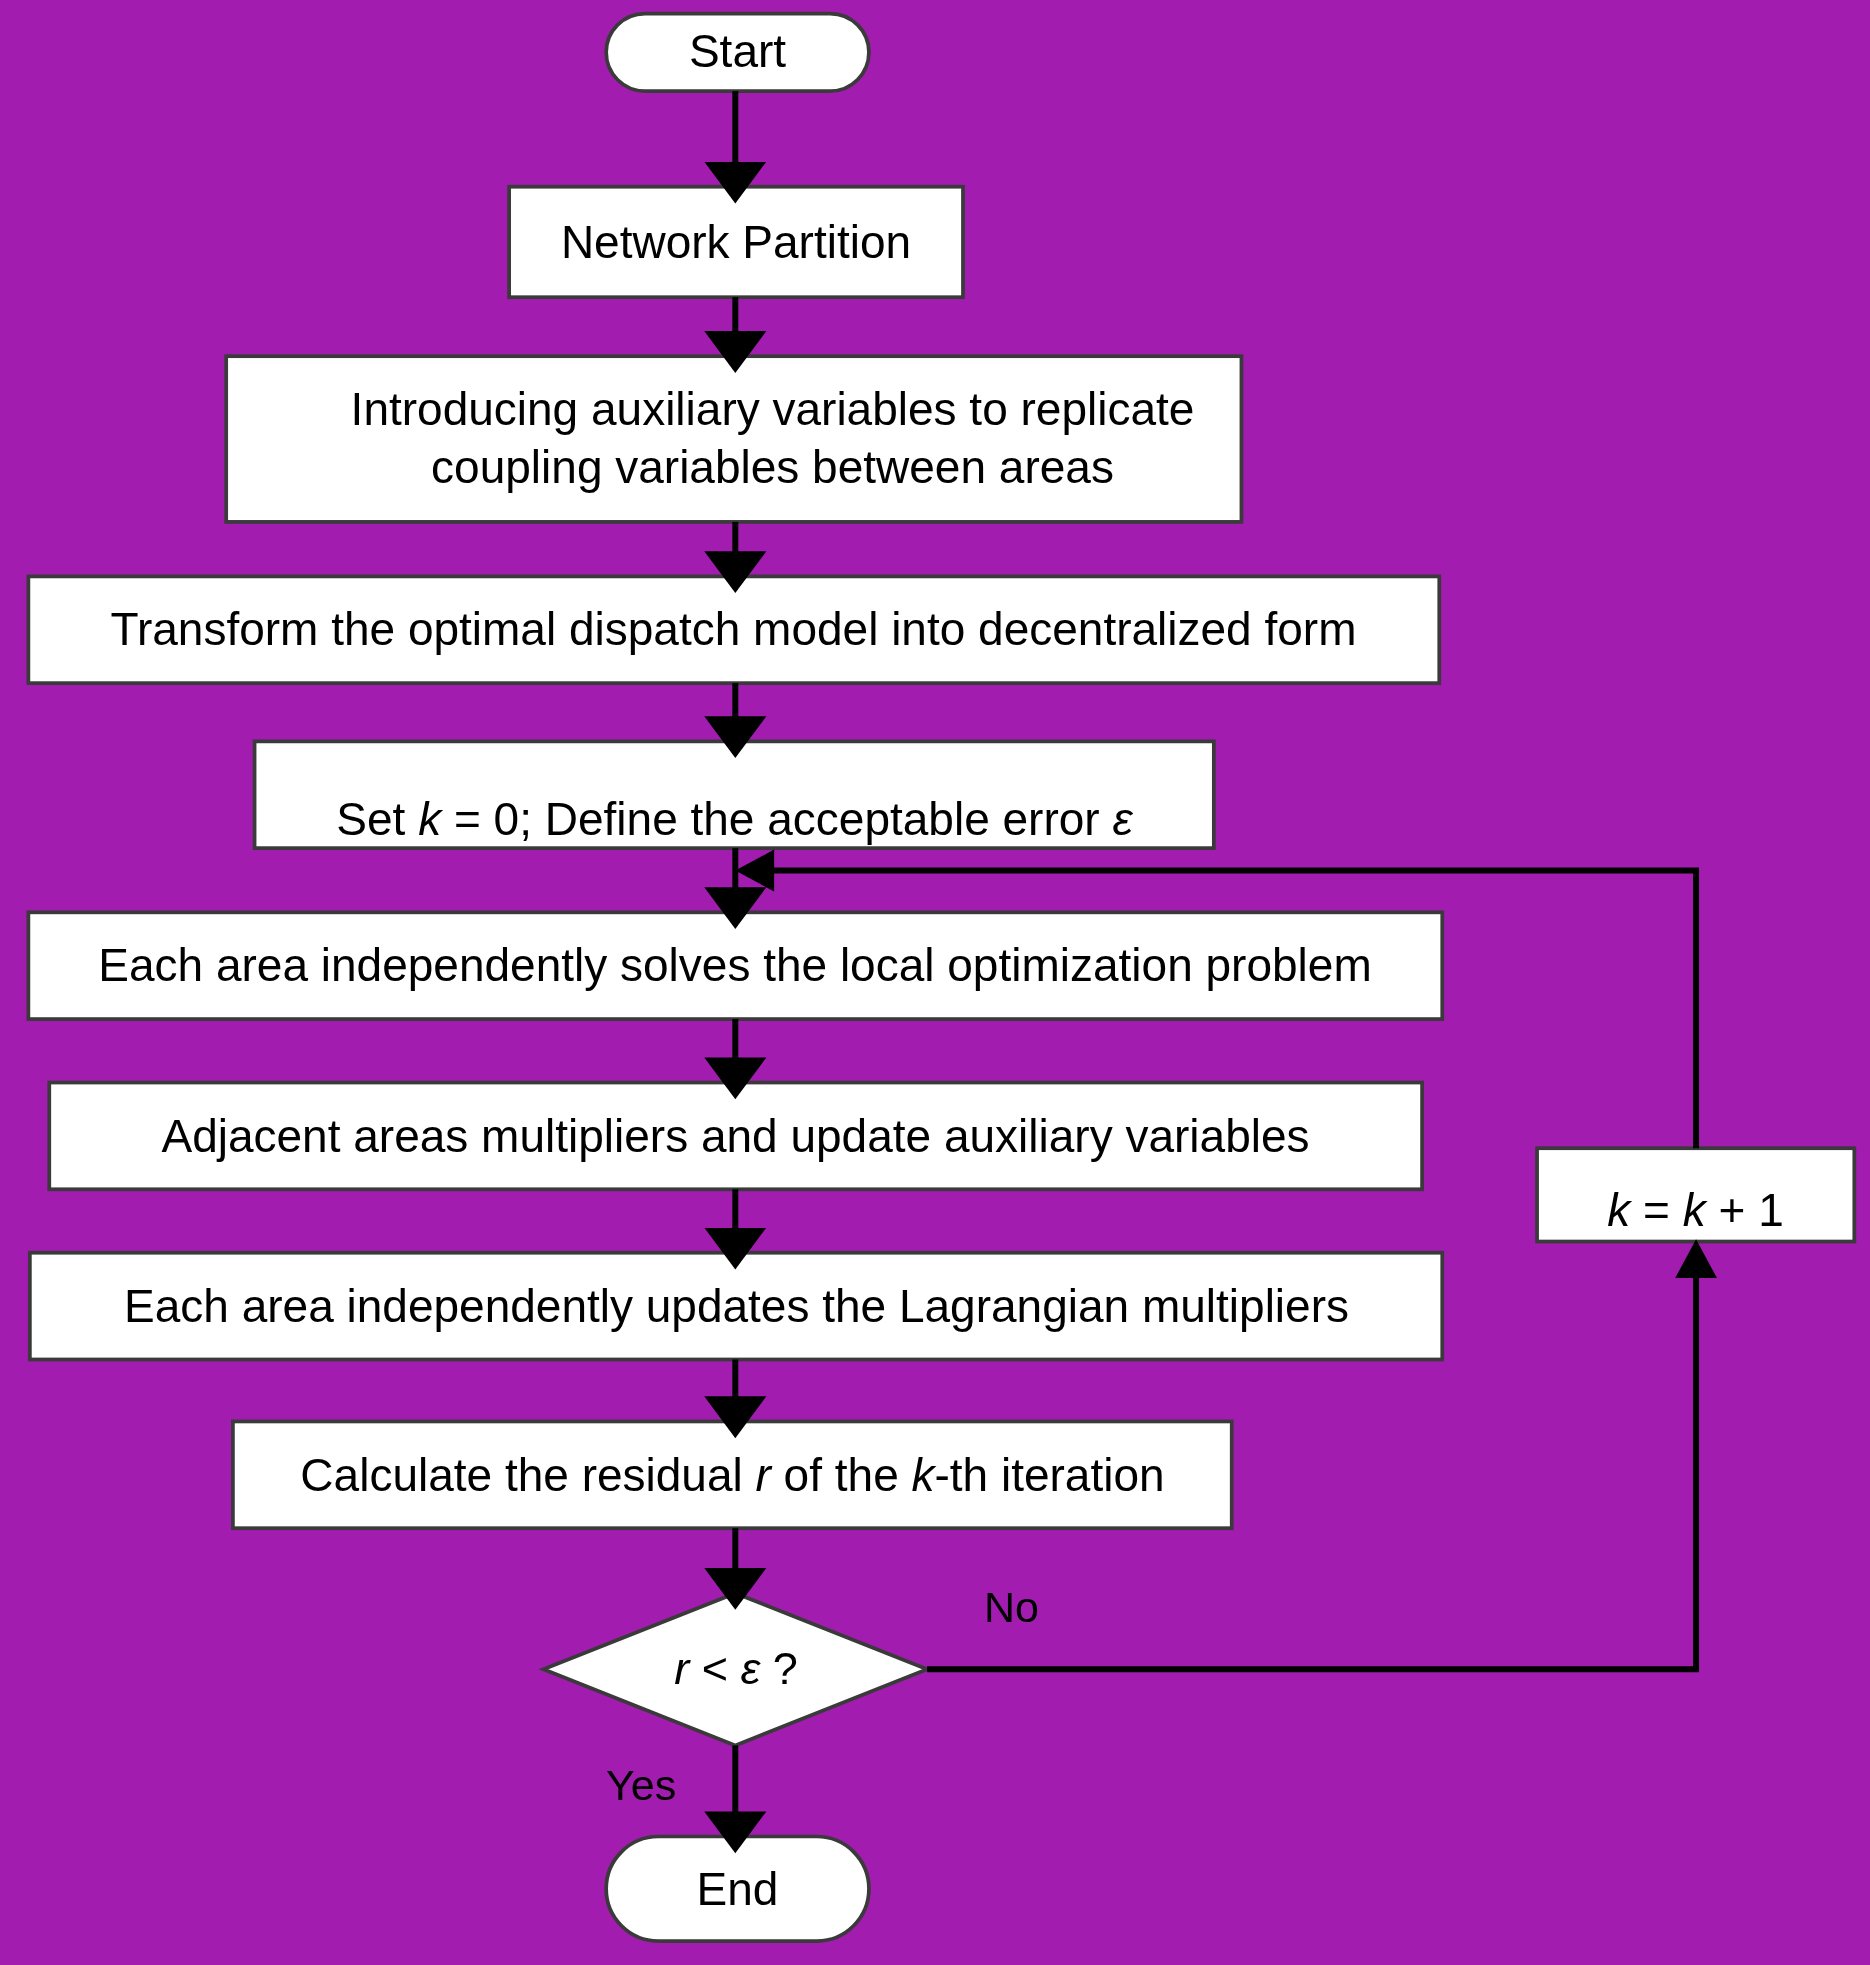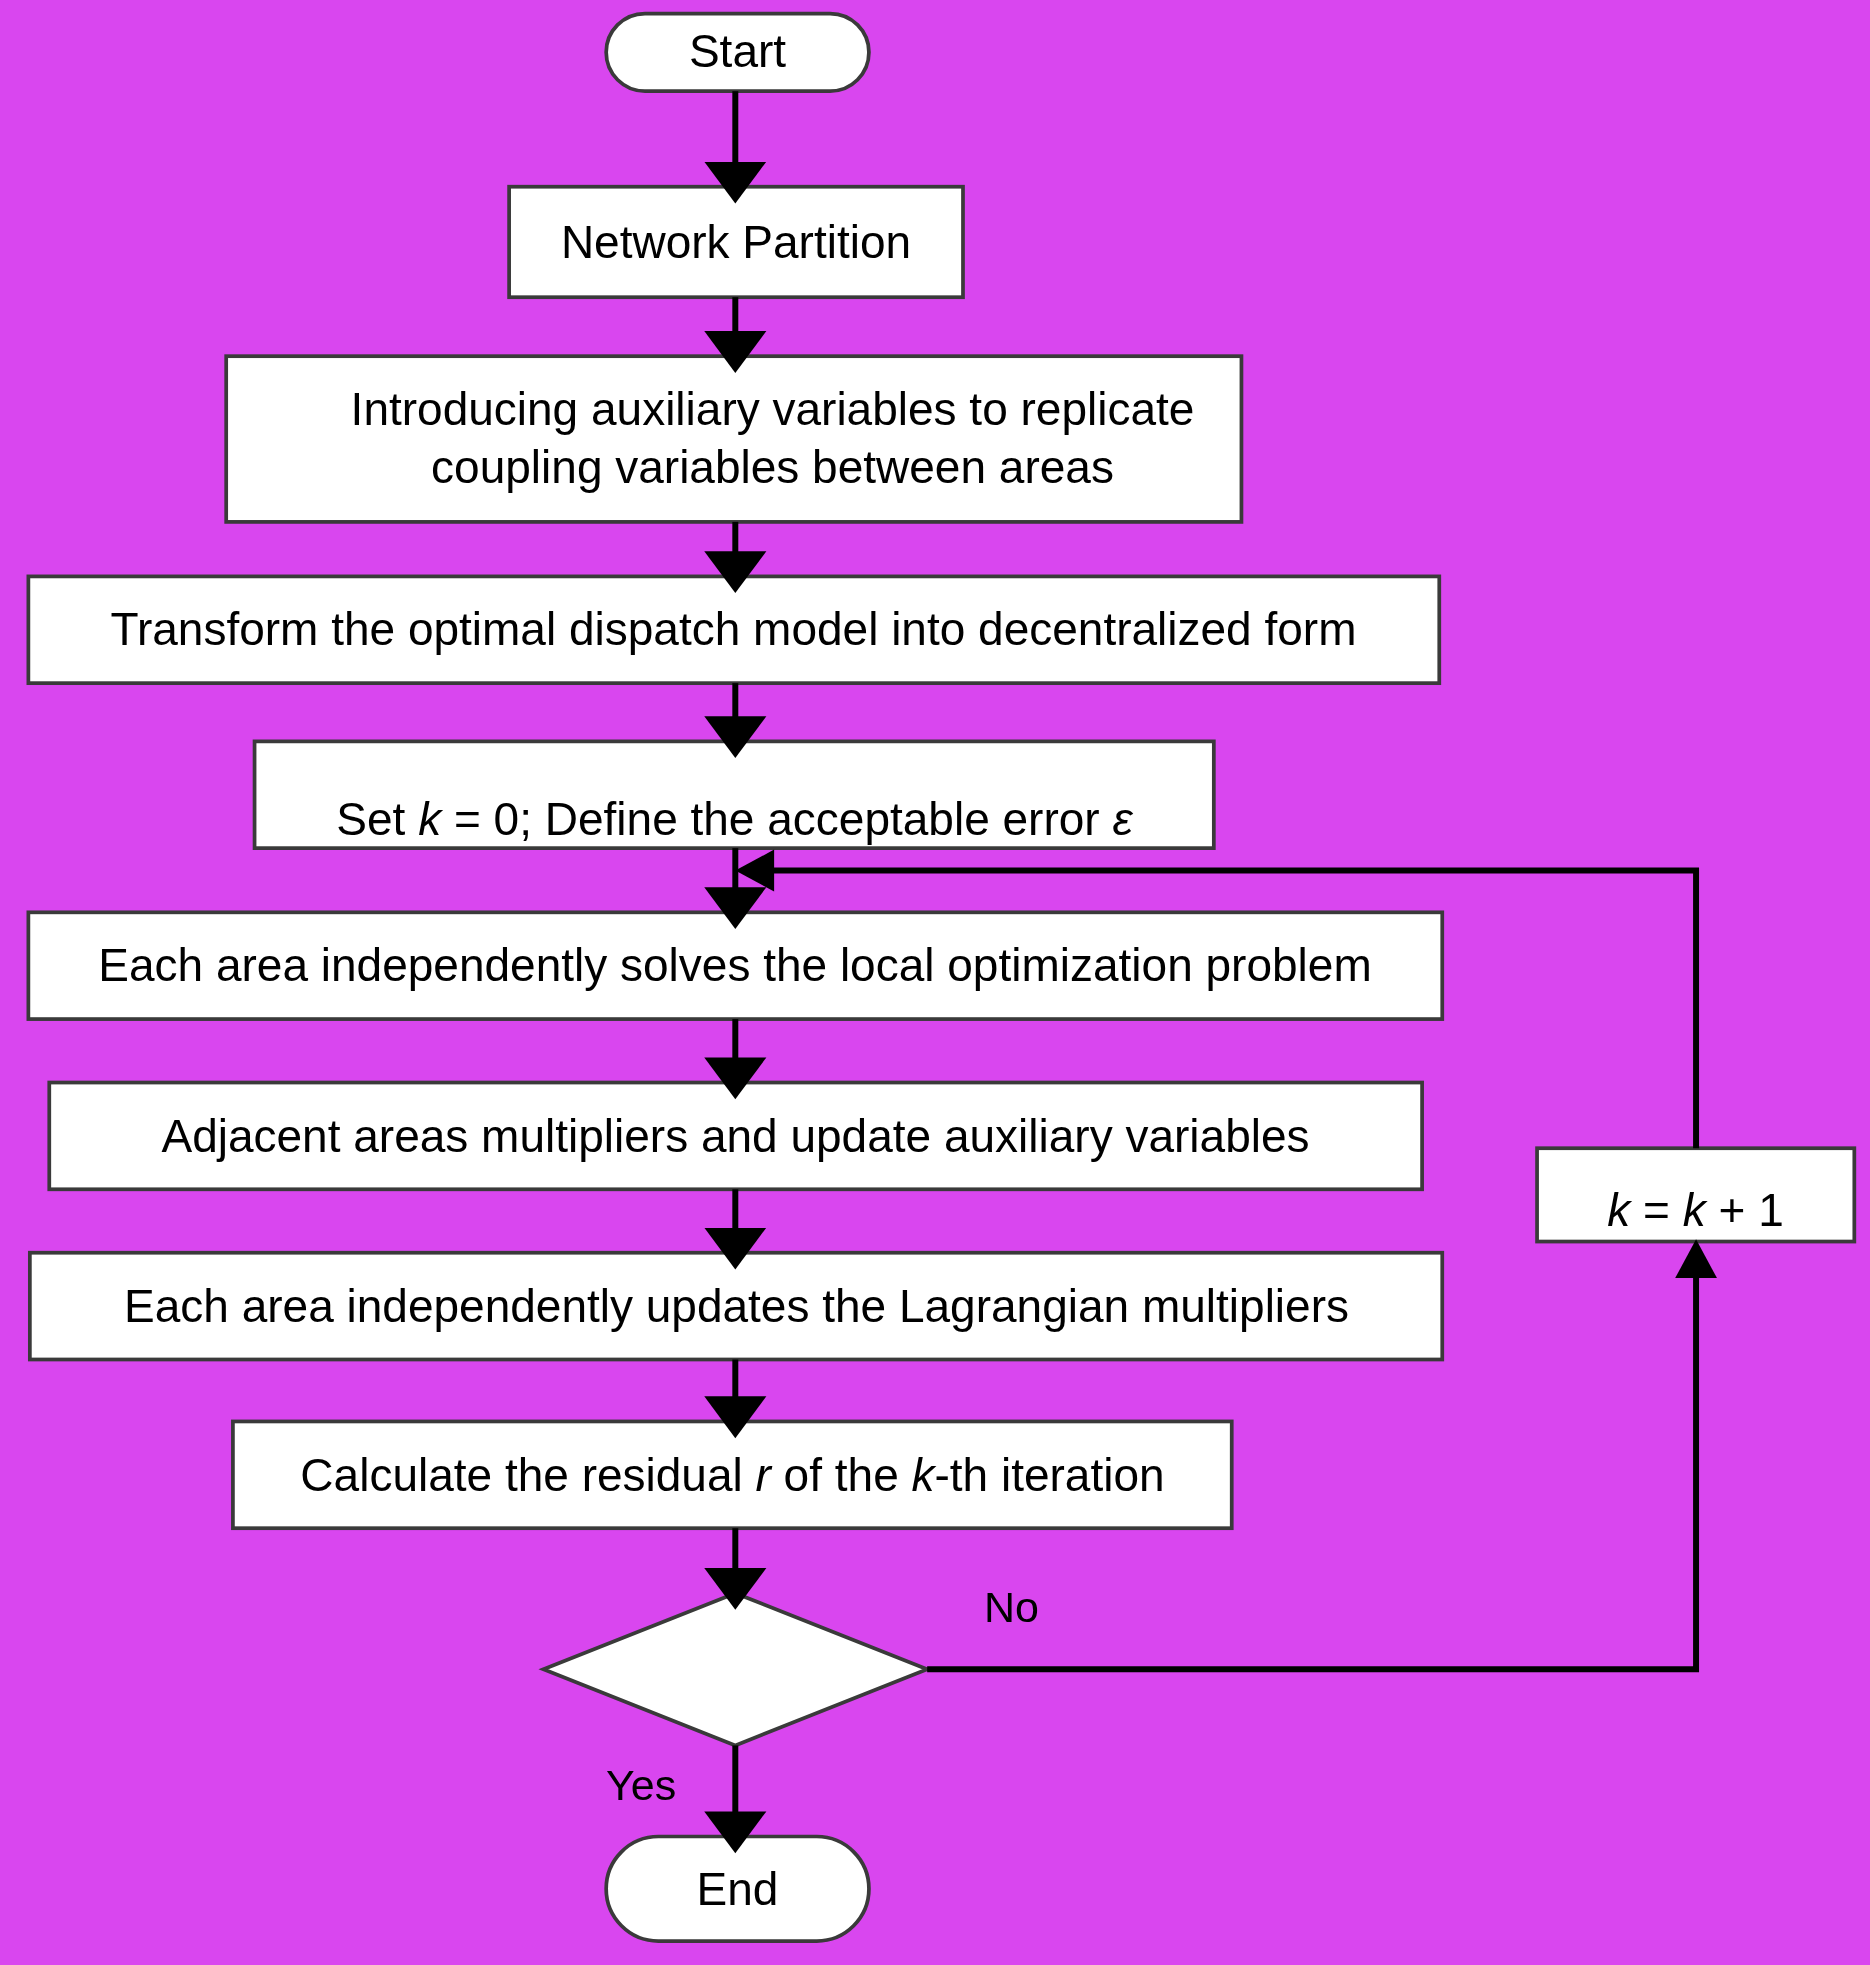--- a/index.html
+++ b/index.html
@@ -7,21 +7,21 @@
     padding: 0;
     background: #ffffff;
   }
   body {
     font-family: "Liberation Sans", sans-serif;
   }
   #flowchart-root {
     position: relative;
     width: 1870px;
     height: 1965px;
-    background: #d946ef;
+    background: #a21caf;
     overflow: hidden;
   }
   #flow-svg {
     position: absolute;
     left: 0;
     top: 0;
     width: 1870px;
     height: 1965px;
   }
   .node-label {
@@ -127,20 +127,21 @@
   <div class="node-label" style="left:255px; top:766px; width:959px; height:107px; font-size:46px;"><span><span>Set </span><span class="italic">k</span><span> = 0; Define the acceptable error </span><span class="italic">ε</span></span></div>
 
   <div class="node-label" style="left:28px; top:912px; width:1414px; height:107px; font-size:46px;">Each area independently solves the local optimization problem</div>
 
   <div class="node-label" style="left:49px; top:1083px; width:1373px; height:107px; font-size:46px;">Adjacent areas multipliers and update auxiliary variables</div>
 
   <div class="node-label" style="left:30px; top:1253px; width:1413px; height:107px; font-size:46px;">Each area independently updates the Lagrangian multipliers</div>
 
   <div class="node-label" style="left:233px; top:1422px; width:999px; height:107px; font-size:46px;"><span><span>Calculate the residual </span><span class="italic">r</span><span> of the </span><span class="italic">k</span><span>-th iteration</span></span></div>
 
+  <div class="node-label" style="left:544px; top:1632px; width:384px; height:75px; font-size:45px;"><span><span class="italic">r</span><span> &lt; </span><span class="italic">ε</span><span>  ?</span></span></div>
 
   <div class="node-label" style="left:1537px; top:1164px; width:317px; height:93px; font-size:46px;"><span><span class="italic">k</span><span> = </span><span class="italic">k</span><span> + 1</span></span></div>
 
   <div class="node-label" style="left:606px; top:1837px; width:263px; height:105px; font-size:46px;">End</div>
 
   <div class="edge-label" style="left:984px; top:1586px;">No</div>
 
   <div class="edge-label" style="left:606px; top:1764px;">Yes</div>
 
 </div>

